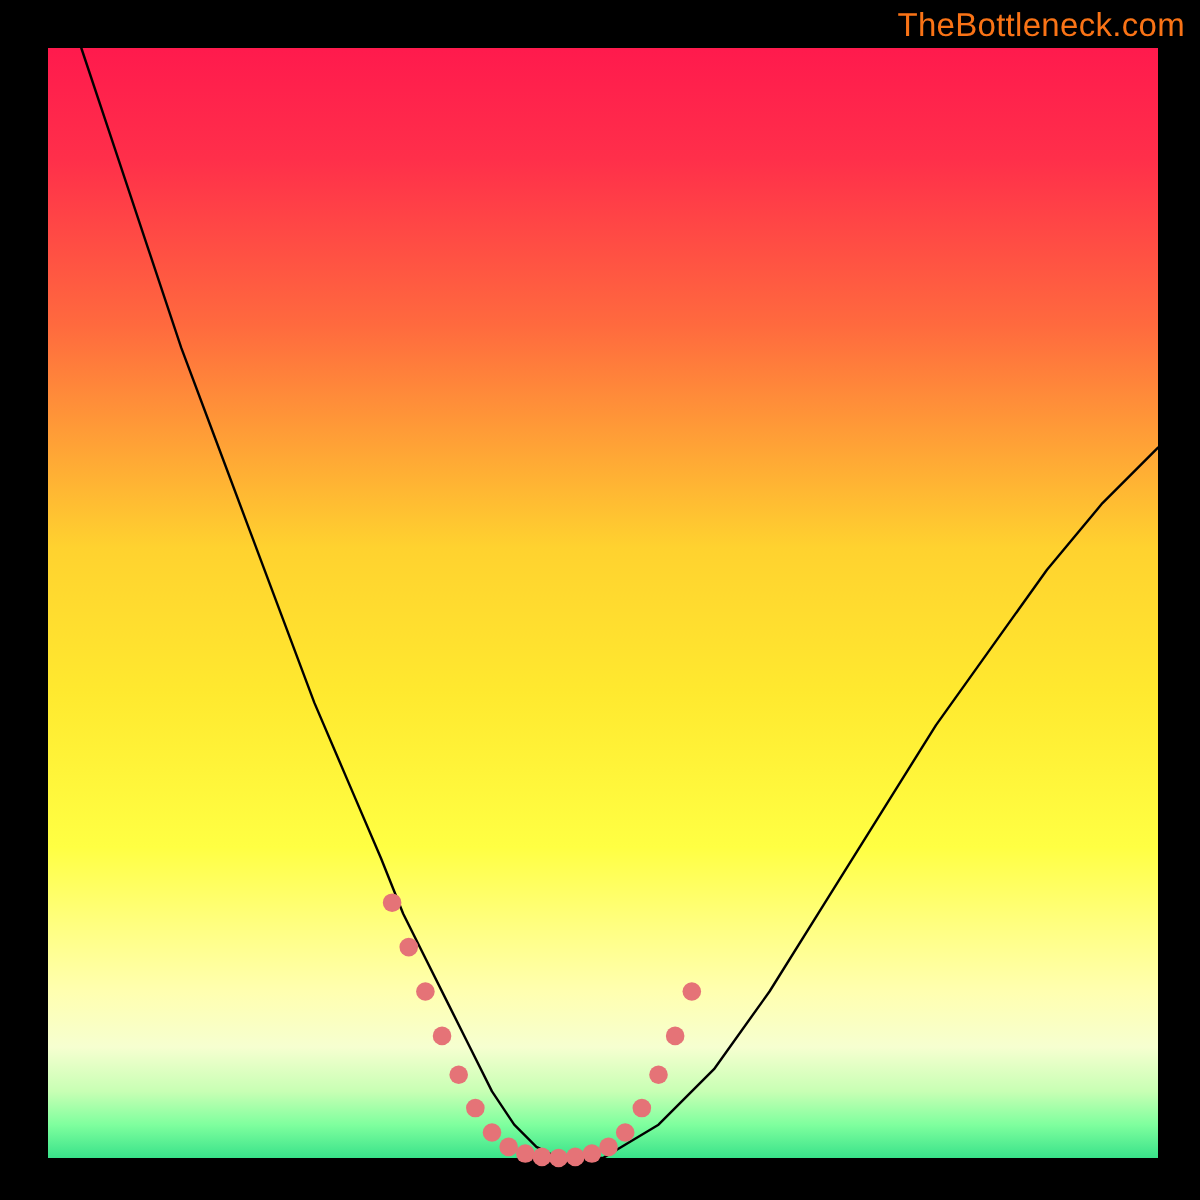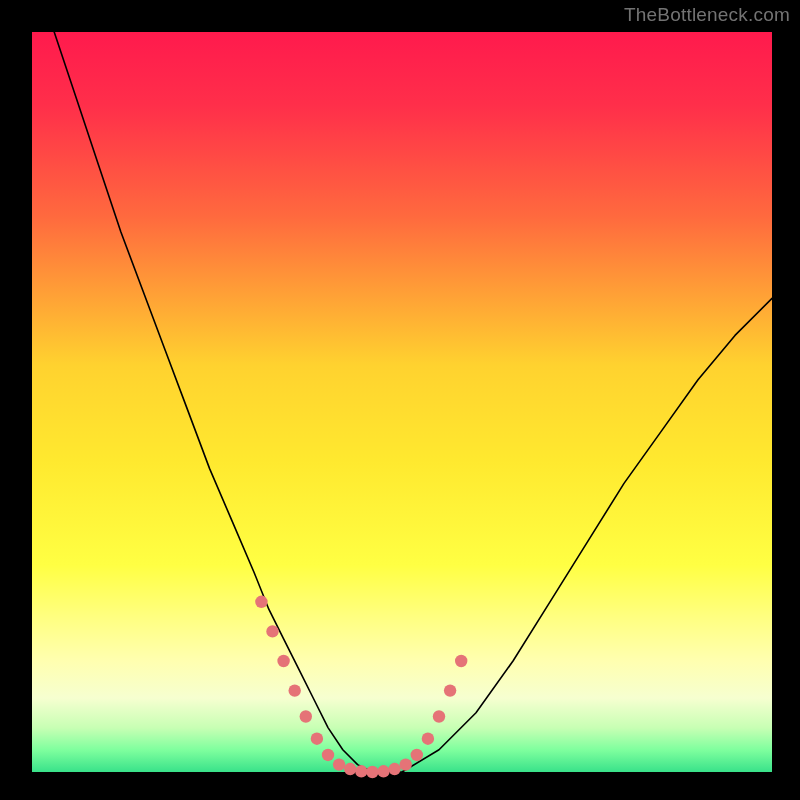--- a/index.html
+++ b/index.html
@@ -14,22 +14,22 @@
   .frame {
     position: relative;
     width: 800px;
     height: 800px;
     background: #000;
   }
   .watermark {
     position: absolute;
     top: 4px;
     right: 10px;
-    color: #737373;
-    font-size: 19px;
+    color: #f97316;
+    font-size: 22px;
     font-weight: 400;
     letter-spacing: 0.2px;
     z-index: 10;
   }
   svg {
     position: absolute;
     left: 0;
     top: 0;
   }
 </style>

